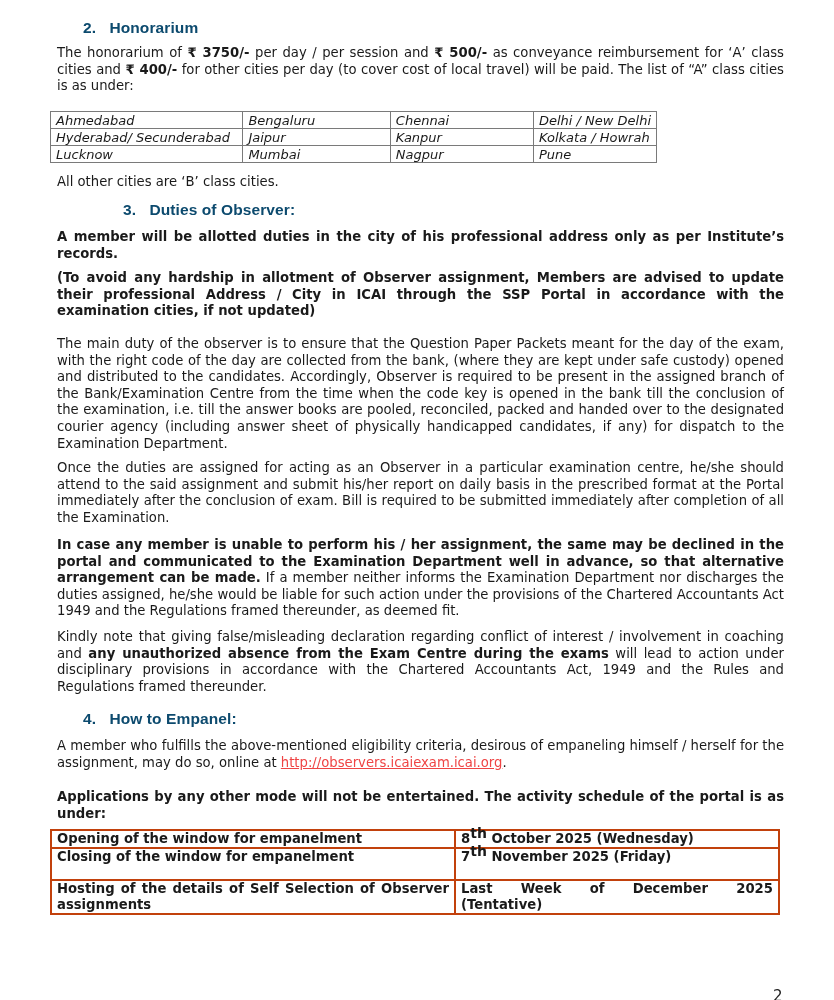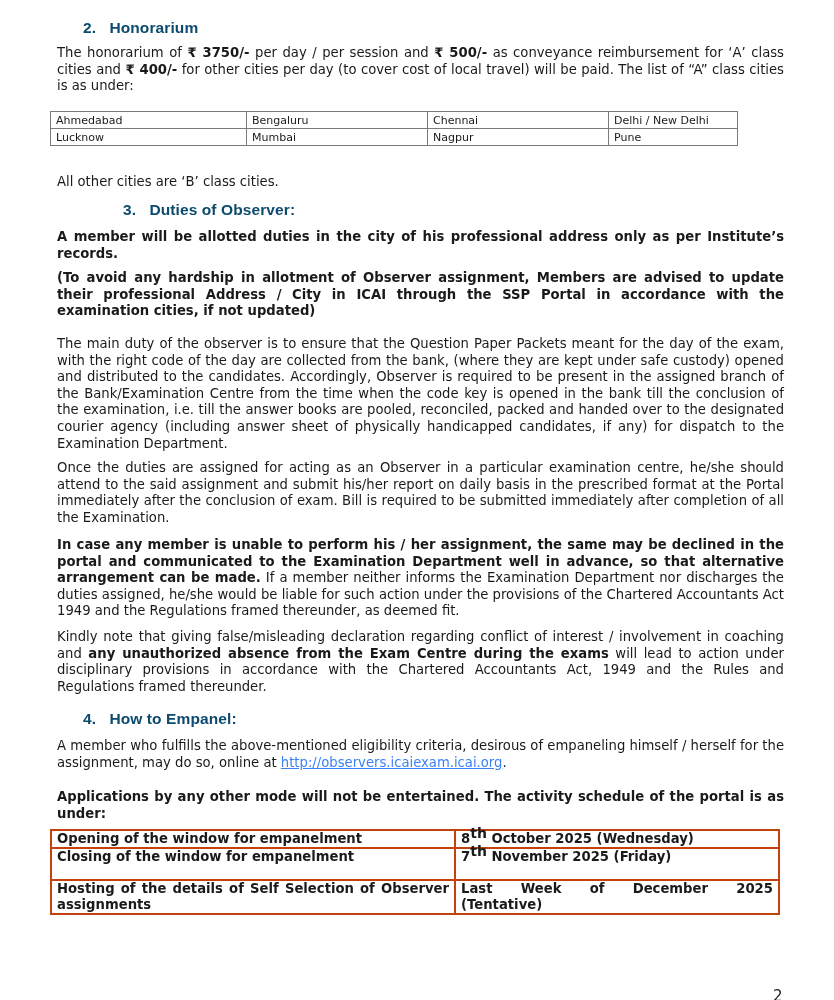--- a/index.html
+++ b/index.html
@@ -14,25 +14,25 @@
     .heading {
       position: absolute; left: 26px;
       font-family: "Liberation Sans", sans-serif;
       font-weight: bold; font-size: 15.5px; color: #0c4a6e;
       letter-spacing: 0.1px;
     }
     .heading .num { display: inline-block; width: 22px; }
     .para { position: absolute; left: 0; width: 727px; text-align: justify; }
     .para.last-left { text-align-last: left; }
     .para b { font-weight: bold; }
-    .link { color: #3b82f6; text-decoration: underline; }
+    .link { color: #ef4444; text-decoration: underline; }
 
     table.cities {
-      position: absolute; left: -7px; top: 111px; width: 688px;
-      border-collapse: collapse; font-size: 11px; line-height: 15px;
+      position: absolute; left: -7px; top: 111px; width: 607px;
+      border-collapse: collapse; font-size: 13px; line-height: 15px; font-style: italic;
     }
     table.cities td {
       border: 1px solid #7a7a7a; padding: 1px 5px 0 5px; vertical-align: top;
       white-space: nowrap;
     }
     table.sched {
       position: absolute; left: -7px; top: 829px; width: 730px;
       border-collapse: collapse; font-size: 13.2px; line-height: 16px; font-weight: bold;
     }
     table.sched td {
@@ -60,20 +60,26 @@
     <span>The honorarium of </span><b>₹ 3750/-</b><span> per day / per session and </span><b>₹ 500/-</b><span> as conveyance reimbursement for ‘A’ class cities and </span><b>₹ 400/-</b><span> for other cities per day (to cover cost of local travel) will be paid. The list of “A” class cities is as under:</span>
   </p>
 
   <table class="cities">
     <tbody>
       <tr>
         <td style="width:185px">Ahmedabad</td>
         <td style="width:170px">Bengaluru</td>
         <td style="width:170px">Chennai</td>
         <td>Delhi / New Delhi</td>
+      </tr>
+      <tr>
+        <td>Hyderabad/ Secunderabad</td>
+        <td>Jaipur</td>
+        <td>Kanpur</td>
+        <td>Kolkata / Howrah</td>
       </tr>
       <tr>
         <td>Lucknow</td>
         <td>Mumbai</td>
         <td>Nagpur</td>
         <td>Pune</td>
       </tr>
     </tbody>
   </table>
 

